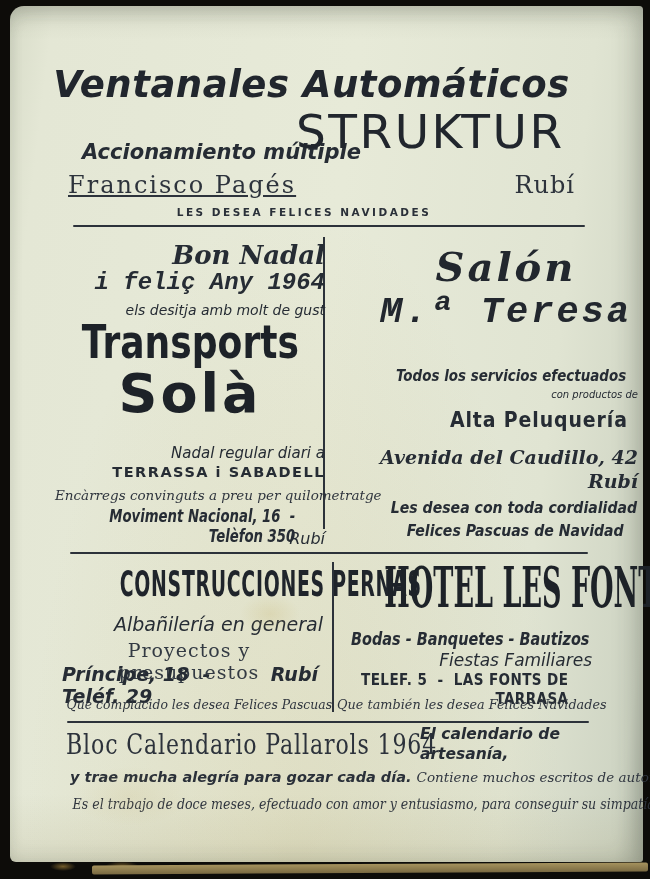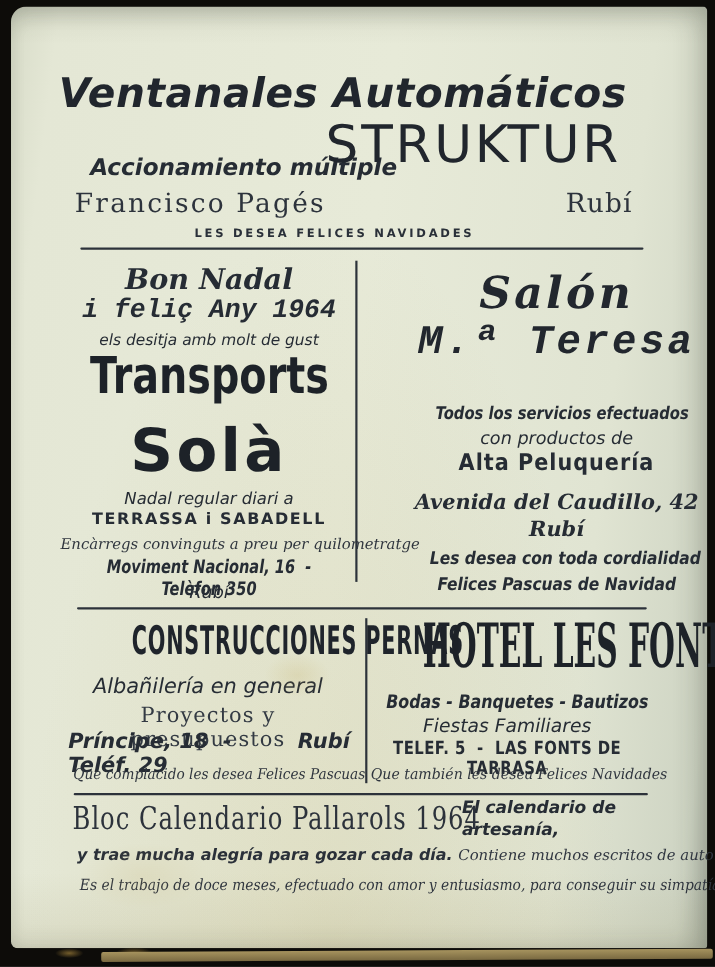--- a/index.html
+++ b/index.html
@@ -15,21 +15,21 @@
   .underpage{position:absolute;left:92px;top:864px;width:556px;height:9px;
         background:linear-gradient(180deg,#a6935e,#796941);border-radius:2px;transform:rotate(-.3deg);}
   .stain{position:absolute;border-radius:50%;pointer-events:none;}
   .stain.s1{left:40px;top:856px;width:26px;height:9px;background:radial-gradient(ellipse,rgba(150,120,55,.75),rgba(150,120,55,0) 70%);}
   .stain.s2{left:95px;top:855px;width:34px;height:11px;background:radial-gradient(ellipse,rgba(150,120,55,.7),rgba(150,120,55,0) 70%);}
   .stain.s3{left:230px;top:588px;width:60px;height:40px;background:radial-gradient(ellipse,rgba(190,165,80,.18),rgba(190,165,80,0) 70%);}
   .stain.s4{left:60px;top:760px;width:120px;height:60px;background:radial-gradient(ellipse,rgba(185,160,85,.12),rgba(185,160,85,0) 70%);}
 
   .abs{position:absolute;}
   .ctr{text-align:center;}
-  .ink{color:#262c34;}
+  .ink{color:#262c34;text-align:right;}
   .nowrap{white-space:nowrap;}
   .pre{white-space:pre-wrap;}
 
   
   .ml{left:45px;width:270px;}
   .mr{left:316px;width:264px;padding-left:48px;}
   .ll{left:45px;width:268px;}
   .lr{left:320px;width:262px;}
 
   
@@ -45,43 +45,43 @@
   .geo-i{font-family:"DejaVu Sans",sans-serif;font-weight:normal;font-style:italic;}
   .scrB{font-family:"DejaVu Serif",serif;font-style:italic;font-weight:bold;}
   .ser{font-family:"DejaVu Serif",serif;}
   .sq{display:inline-block;transform-origin:center top;}
 
   
   .h-title{top:58px;left:0;right:30px;font:bold italic 37px/42px "DejaVu Sans",sans-serif;letter-spacing:.5px;color:#21262d;text-align:center;}
   .h-sub{top:134px;left:72px;font:bold italic 21px "DejaVu Sans",sans-serif;color:#262c34;}
   .h-brand{top:99px;left:286px;font:400 47px/54px "DejaVu Sans",sans-serif;letter-spacing:2.5px;color:#21262d;}
   .h-row3{top:165px;left:58px;right:68px;display:flex;justify-content:space-between;align-items:baseline;color:#2d333c;}
-  .h-row3 .nm{font:400 24px "DejaVu Serif",serif;letter-spacing:2px;}
+  .h-row3 .nm{font:400 24px "DejaVu Serif",serif;letter-spacing:2px;text-decoration:underline;}
   .h-row3 .ad{font:400 24px "DejaVu Serif",serif;letter-spacing:1px;}
   .h-greet{top:200px;left:0;right:45px;text-align:center;font:bold 10.5px "DejaVu Sans",sans-serif;letter-spacing:2.5px;color:#2a3039;}
 
   
   .t-bon{top:234px;font-size:26px;}
   .t-ifel{top:263px;font-size:24px;font-family:Liberation Mono, monospace;}
   .t-els{top:296px;font-size:14px;}
   .t-nm1{top:311px;}
   .t-nm1 .sq{font:bold 44px/48px "DejaVu Sans",sans-serif;transform:scale(.82,1.05);color:#1d2228;}
-  .t-nm2{top:375px;font:bold 54px/58px "DejaVu Sans",sans-serif;letter-spacing:3px;color:#1d2228;}
+  .t-nm2{top:359px;font:bold 54px/58px "DejaVu Sans",sans-serif;letter-spacing:3px;color:#1d2228;}
   .t-serv{top:438px;font-size:15px;}
   .t-terr{top:458px;font-family:"DejaVu Sans",sans-serif;font-weight:bold;font-size:14.5px;letter-spacing:1.5px;}
   .t-enc{top:481px;}
   .t-mov{top:500px;}
   .t-mov .sq{font:bold italic 17px "DejaVu Sans",sans-serif;transform:scale(.78,1);}
   .t-rubi{top:523px;font-size:16px;}
 
   
   .s-nm1{top:237px;font-size:40px;letter-spacing:3px;color:#22272e;}
   .s-nm2{top:285px;font-size:37px;letter-spacing:3px;color:#22272e;font-family:Liberation Mono, monospace;}
   .s-todos{top:360px;} .s-todos .sq{font:bold italic 16px "DejaVu Sans",sans-serif;transform:scale(.84,1);}
-  .s-conp{top:383px;font-size:16px;}
+  .s-conp{top:383px;font-size:10px;}
   .s-alta{top:402px;} .s-alta .sq{font:bold 21px "DejaVu Sans",sans-serif;letter-spacing:1px;transform:scale(.9,1);}
   .s-ave{top:440px;font-size:19px;}
   .s-rubi{top:464px;font-size:19px;}
   .s-les{top:492px;} .s-les .sq{font:bold italic 16px "DejaVu Sans",sans-serif;transform:scale(.88,1);}
   .s-fel{top:515px;} .s-fel .sq{font:bold italic 16px "DejaVu Sans",sans-serif;transform:scale(.88,1);}
 
   
   .c-nm{top:559px;} .c-nm .sq{font:bold 27px/28px "DejaVu Sans",sans-serif;letter-spacing:1px;transform:scale(.70,1.33);color:#1f242b;}
   .c-alba{top:607px;font-size:19px;}
   .c-proy{top:633px;font-size:19px;letter-spacing:1px;color:#333a43;}

